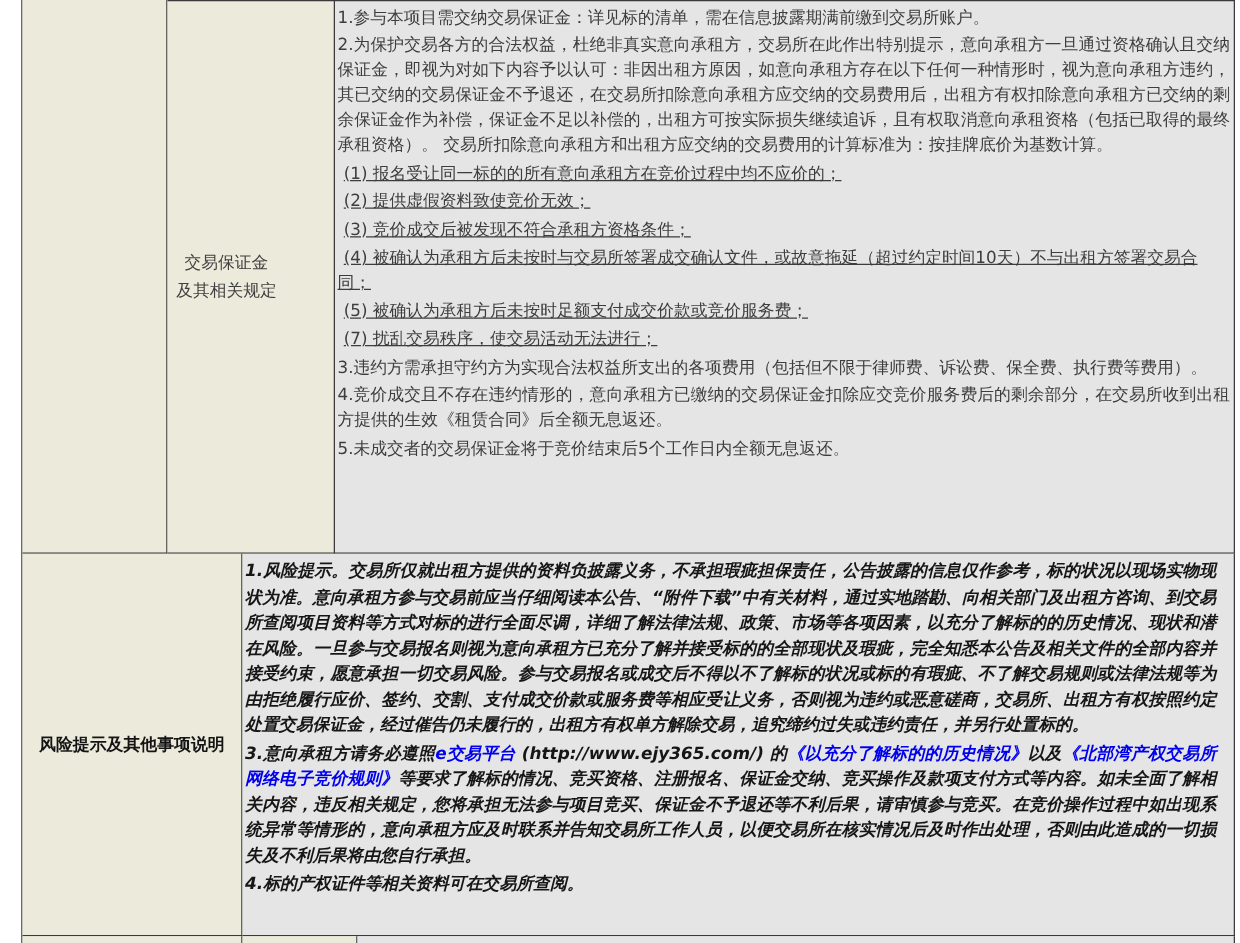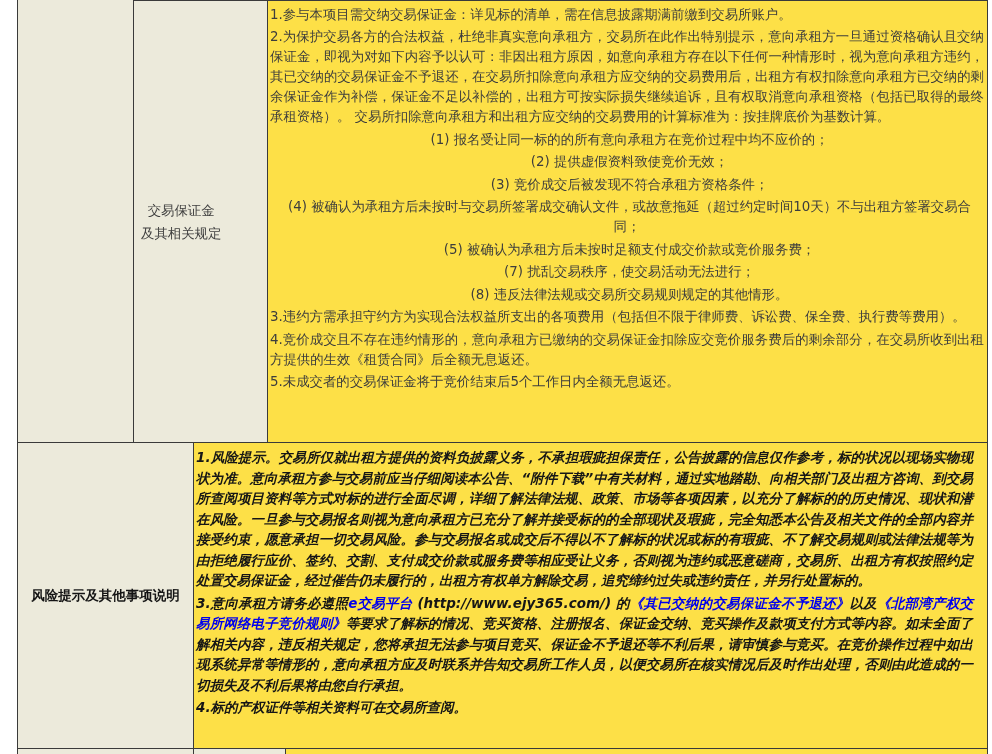--- a/index.html
+++ b/index.html
@@ -13,33 +13,33 @@
     box-sizing:border-box;
   }
   .row{display:flex;align-items:stretch;box-sizing:border-box;}
   .cell{
     box-sizing:border-box;
     border-right:1px solid #3a3a3a;
     border-bottom:1px solid #3a3a3a;
     overflow:hidden;
   }
   .shade{background:#eceadb;}
-  .content{background:#fde047;}
+  .content{background:#e5e5e5;}
   
   .row1{height:443px;}
   .row1 .colA{width:116px;}
   .row1 .colB{width:134px;border-top:1px solid #3a3a3a;
               display:flex;align-items:center;}
   .row1 .colC{flex:1;border-top:1px solid #3a3a3a;padding:1px 3px 0 2px;}
   .label-lines{padding-left:7px;font-size:13.4px;line-height:23px;color:#3f3f3f;text-align:center;}
   .row1 .colC p{
     margin:2.5px 0;font-size:13.4px;line-height:20px;color:#3d3d3d;
     text-align:justify;
   }
-  .row1 .colC p.item{text-indent:5px;text-align:center;}
+  .row1 .colC p.item{text-indent:5px;text-align:left;text-decoration:underline;}
   
   .row2{height:306px;}
   .row2 .colL{width:176px;display:flex;align-items:center;justify-content:center;}
   .row2 .colL .bold-label{font-size:13.5px;font-weight:bold;color:#141414;text-align:right;}
   .row2 .colR{flex:1;padding:2px 14px 0 2px;font-style:italic;}
   .row2 .colR p{
     margin:2px 0;font-size:13.5px;line-height:20.5px;color:#161616;
     font-weight:bold;text-align:justify;
   }
   .red{color:#ff0000;}
@@ -65,34 +65,33 @@
     </div>
     <div class="cell content colC">
       <p>1.参与本项目需交纳交易保证金：详见标的清单，需在信息披露期满前缴到交易所账户。</p>
       <p>2.为保护交易各方的合法权益，杜绝非真实意向承租方，交易所在此作出特别提示，意向承租方一旦通过资格确认且交纳保证金，即视为对如下内容予以认可：非因出租方原因，如意向承租方存在以下任何一种情形时，视为意向承租方违约，其已交纳的交易保证金不予退还，在交易所扣除意向承租方应交纳的交易费用后，出租方有权扣除意向承租方已交纳的剩余保证金作为补偿，保证金不足以补偿的，出租方可按实际损失继续追诉，且有权取消意向承租资格（包括已取得的最终承租资格）。 交易所扣除意向承租方和出租方应交纳的交易费用的计算标准为：按挂牌底价为基数计算。</p>
       <p class="item">(1) 报名受让同一标的的所有意向承租方在竞价过程中均不应价的；</p>
       <p class="item">(2) 提供虚假资料致使竞价无效；</p>
       <p class="item">(3) 竞价成交后被发现不符合承租方资格条件；</p>
       <p class="item">(4) 被确认为承租方后未按时与交易所签署成交确认文件，或故意拖延（超过约定时间10天）不与出租方签署交易合同；</p>
       <p class="item">(5) 被确认为承租方后未按时足额支付成交价款或竞价服务费；</p>
       <p class="item">(7) 扰乱交易秩序，使交易活动无法进行；</p>
-      <p class="item">(8) 违反法律法规或交易所交易规则规定的其他情形。</p>
       <p>3.违约方需承担守约方为实现合法权益所支出的各项费用（包括但不限于律师费、诉讼费、保全费、执行费等费用）。</p>
       <p>4.竞价成交且不存在违约情形的，意向承租方已缴纳的交易保证金扣除应交竞价服务费后的剩余部分，在交易所收到出租方提供的生效《租赁合同》后全额无息返还。</p>
       <p>5.未成交者的交易保证金将于竞价结束后5个工作日内全额无息返还。</p>
     </div>
   </div>
 
   <div class="row row2">
     <div class="cell shade colL">
       <span class="bold-label">风险提示及其他事项说明</span>
     </div>
     <div class="cell content colR">
       <p>1.风险提示。交易所仅就出租方提供的资料负披露义务，不承担瑕疵担保责任，公告披露的信息仅作参考，标的状况以现场实物现状为准。意向承租方参与交易前应当仔细阅读本公告、“附件下载”中有关材料，通过实地踏勘、向相关部门及出租方咨询、到交易所查阅项目资料等方式对标的进行全面尽调，详细了解法律法规、政策、市场等各项因素，以充分了解标的的历史情况、现状和潜在风险。一旦参与交易报名则视为意向承租方已充分了解并接受标的的全部现状及瑕疵，完全知悉本公告及相关文件的全部内容并接受约束，愿意承担一切交易风险。参与交易报名或成交后不得以不了解标的状况或标的有瑕疵、不了解交易规则或法律法规等为由拒绝履行应价、签约、交割、支付成交价款或服务费等相应受让义务，否则视为违约或恶意磋商，交易所、出租方有权按照约定处置交易保证金，经过催告仍未履行的，出租方有权单方解除交易，追究缔约过失或违约责任，并另行处置标的。</p>
-      <p><span>3.意向承租方请务必遵照</span><a class="blu">e交易平台</a><span> (http://www.ejy365.com/) 的</span><a class="blu">《其已交纳的交易保证金不予退还》</a><span>以及</span><a class="blu">《北部湾产权交易所网络电子竞价规则》</a><span>等要求了解标的情况、竞买资格、注册报名、保证金交纳、竞买操作及款项支付方式等内容。如未全面了解相关内容，违反相关规定，您将承担无法参与项目竞买、保证金不予退还等不利后果，请审慎参与竞买。在竞价操作过程中如出现系统异常等情形的，意向承租方应及时联系并告知交易所工作人员，以便交易所在核实情况后及时作出处理，否则由此造成的一切损失及不利后果将由您自行承担。</span></p>
+      <p><span>3.意向承租方请务必遵照</span><a class="blu">e交易平台</a><span> (http://www.ejy365.com/) 的</span><a class="blu">《以充分了解标的的历史情况》</a><span>以及</span><a class="blu">《北部湾产权交易所网络电子竞价规则》</a><span>等要求了解标的情况、竞买资格、注册报名、保证金交纳、竞买操作及款项支付方式等内容。如未全面了解相关内容，违反相关规定，您将承担无法参与项目竞买、保证金不予退还等不利后果，请审慎参与竞买。在竞价操作过程中如出现系统异常等情形的，意向承租方应及时联系并告知交易所工作人员，以便交易所在核实情况后及时作出处理，否则由此造成的一切损失及不利后果将由您自行承担。</span></p>
       <p>4.标的产权证件等相关资料可在交易所查阅。</p>
     </div>
   </div>
 
   <div class="row row3">
     <div class="cell shade colL"></div>
     <div class="cell shade colM"></div>
     <div class="cell content colR3"></div>
   </div>
 

